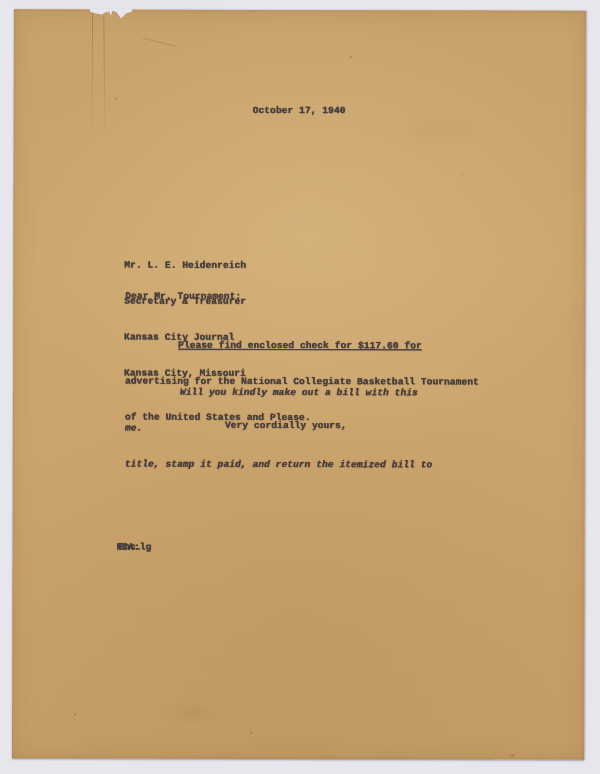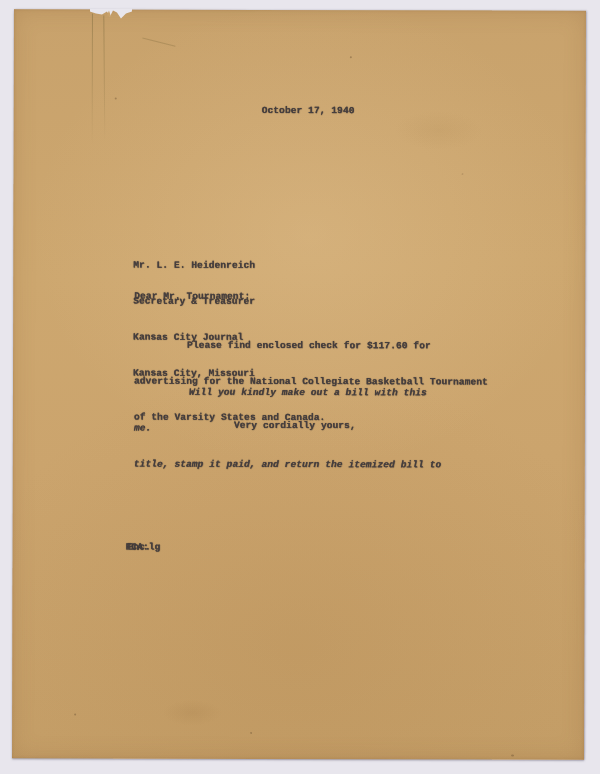--- a/index.html
+++ b/index.html
@@ -48,23 +48,22 @@
 
   .typed{
     position:absolute;
     color:var(--ink);
     font-size:9.5px;
     line-height:12px;
     font-weight:700;
     letter-spacing:0.1px;
     text-shadow:0 0 0.8px rgba(64,55,52,0.85), 0.4px 0.4px 0.7px rgba(64,55,52,0.45);
     white-space:pre;
-    margin-left:9px;
   }
-  .indent1{padding-left:53px;}
+  .indent1{padding-left:53px;text-decoration:underline;}
   .indent2{padding-left:55px;}
 
   .date-line{left:239px;top:95px;}
   .recipient{left:111px;top:226px;}
   .salutation{left:112px;top:281px;}
   .paragraph-1{left:112px;top:306px;}
   .paragraph-2{left:112px;top:353px;font-style:italic;}
   .closing{left:212px;top:410px;}
   .signature{left:216px;top:498px;}
   .reference{left:104px;top:532px;}
@@ -99,21 +98,21 @@
     <div>Secretary &amp; Treasurer</div>
     <div>Kansas City Journal</div>
     <div>Kansas City, Missouri</div>
   </div>
 
   <div class="typed salutation">Dear Mr. Tournament:</div>
 
   <div class="typed paragraph-1">
     <div class="indent1">Please find enclosed check for $117.60 for</div>
     <div>advertising for the National Collegiate Basketball Tournament</div>
-    <div>of the Varsity States and Canada.</div>
+    <div>of the United States and Please.</div>
   </div>
 
   <div class="typed paragraph-2">
     <div class="indent2">Will you kindly make out a bill with this</div>
     <div>me.</div>
     <div>title, stamp it paid, and return the itemized bill to</div>
   </div>
 
   <div class="typed closing">Very cordially yours,</div>
 

